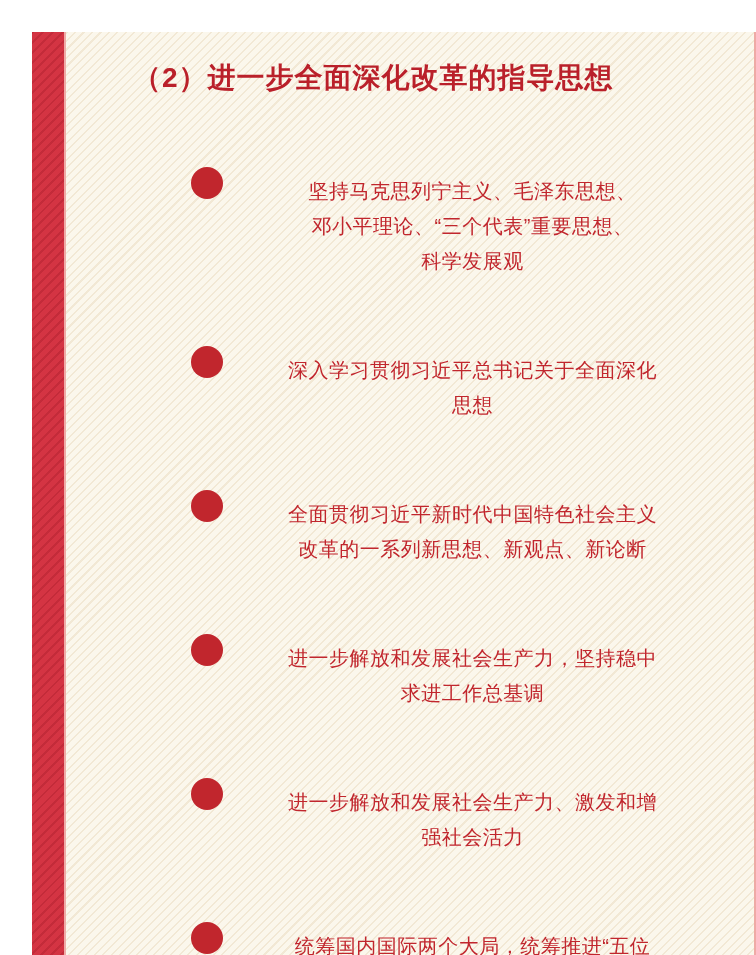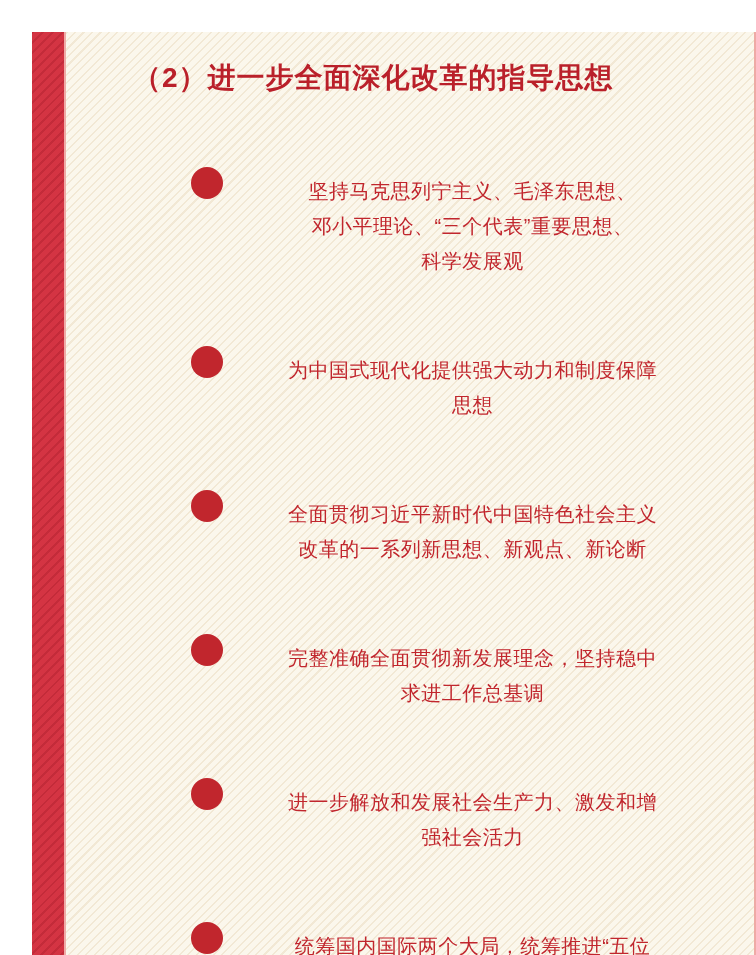--- a/index.html
+++ b/index.html
@@ -100,33 +100,33 @@
     <div class="list">
   <div class="item">
     <span class="dot"></span>
     <div class="item-text">坚持马克思列宁主义、毛泽东思想、
 邓小平理论、“三个代表”重要思想、
 科学发展观</div>
   </div>
 
   <div class="item">
     <span class="dot"></span>
-    <div class="item-text">为中国式现代化提供强大动力和制度保障
+    <div class="item-text">深入学习贯彻习近平总书记关于全面深化
 思想</div>
   </div>
 
   <div class="item">
     <span class="dot"></span>
     <div class="item-text">全面贯彻习近平新时代中国特色社会主义
 改革的一系列新思想、新观点、新论断</div>
   </div>
 
   <div class="item">
     <span class="dot"></span>
-    <div class="item-text">完整准确全面贯彻新发展理念，坚持稳中
+    <div class="item-text">进一步解放和发展社会生产力，坚持稳中
 求进工作总基调</div>
   </div>
 
 
   <div class="item">
     <span class="dot"></span>
     <div class="item-text">进一步解放和发展社会生产力、激发和增
 强社会活力</div>
   </div>
 

